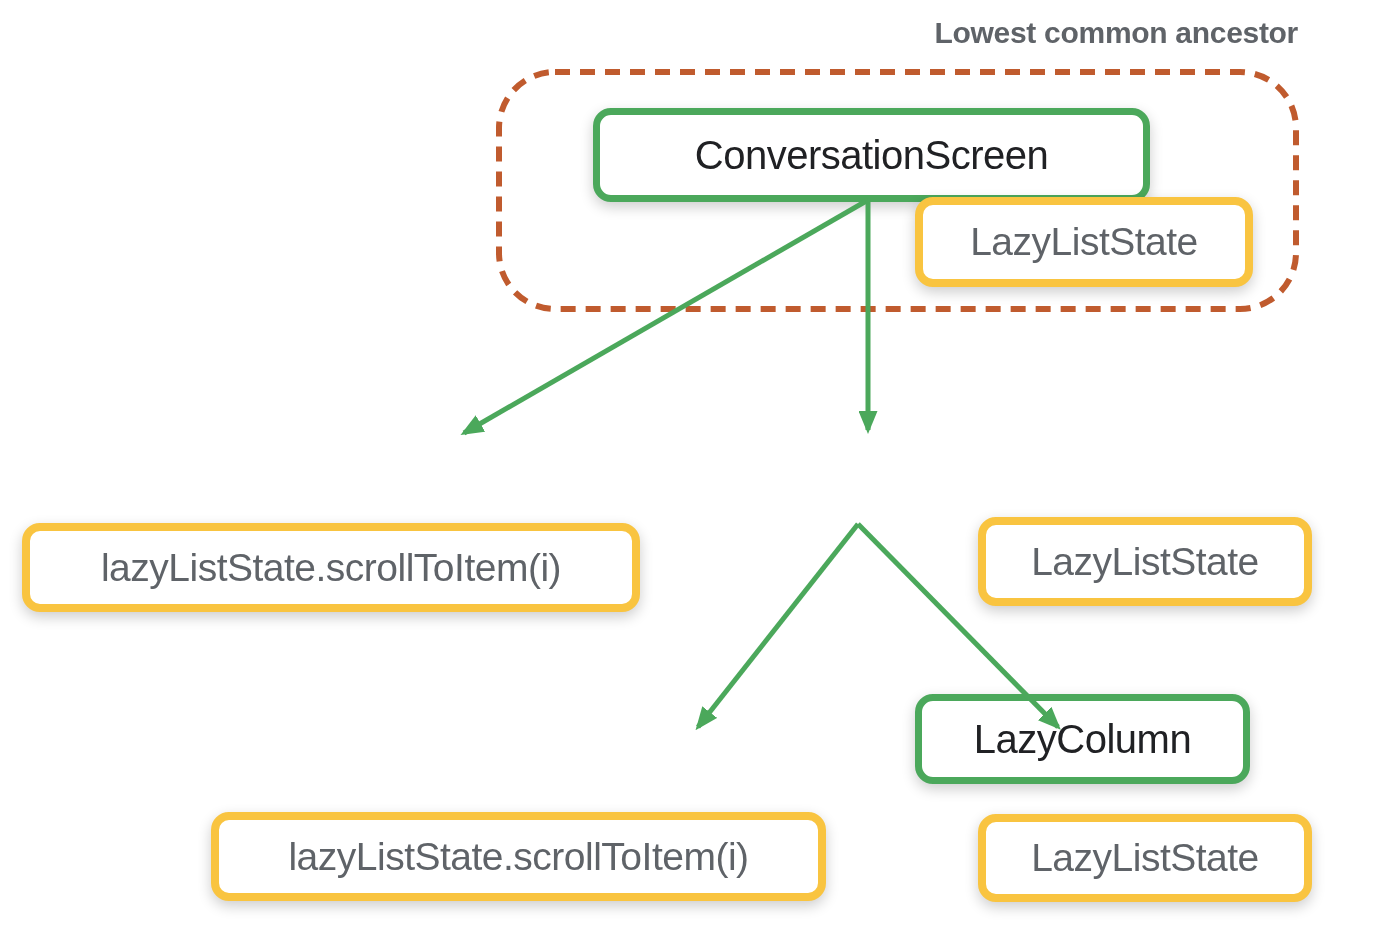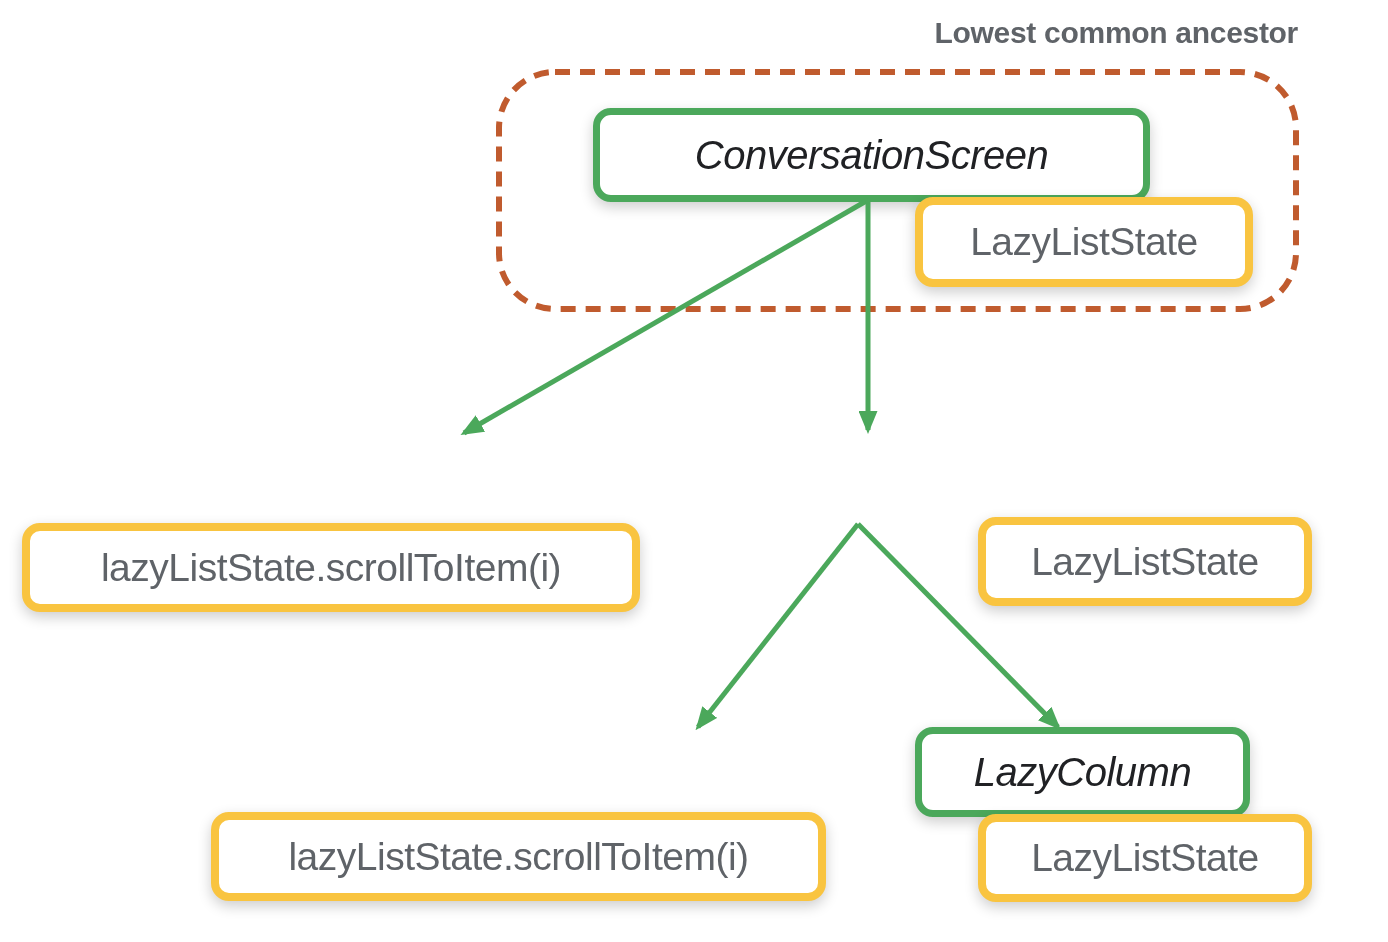--- a/index.html
+++ b/index.html
@@ -37,42 +37,41 @@
     background:#ffffff;
     border-radius:18px;
     box-shadow:0 5px 14px rgba(0,0,0,0.20);
     white-space:nowrap;
     letter-spacing:-0.5px;
   }
   .node.green{
     border:7px solid var(--green);
     color:var(--dark-text);
     font-size:40px;
-    font-style:italic;
   }
   .node.yellow{
     border:8px solid var(--yellow);
     color:var(--gray-text);
     font-size:39px;
   }
   .overlay{
     position:absolute;
     left:0;top:0;
     pointer-events:none;
   }
   
   #box-conversation{left:593px;top:108px;width:543px;height:80px;}
   #box-state-top   {left:915px;top:197px;width:322px;height:74px;}
   #box-userinput   {left:305px;top:437px;width:316px;height:76px;}
   #box-action-left {left:22px; top:523px;width:602px;height:73px;}
   #box-messages    {left:708px;top:433px;width:312px;height:81px;}
   #box-state-mid   {left:978px;top:517px;width:318px;height:73px;}
   #box-button      {left:495px;top:727px;width:316px;height:75px;}
   #box-action-bot  {left:211px;top:812px;width:599px;height:73px;}
-  #box-lazycolumn  {left:915px;top:727px;width:321px;height:76px;}
+  #box-lazycolumn  {left:915px;top:694px;width:321px;height:76px;}
   #box-state-bot   {left:978px;top:814px;width:318px;height:72px;}
 </style>
 </head>
 <body>
 
 <div class="canvas">
 
   <div class="lca-label">Lowest common ancestor</div>
 
   <svg class="overlay" width="806" height="246" style="left:495px;top:68px;">

